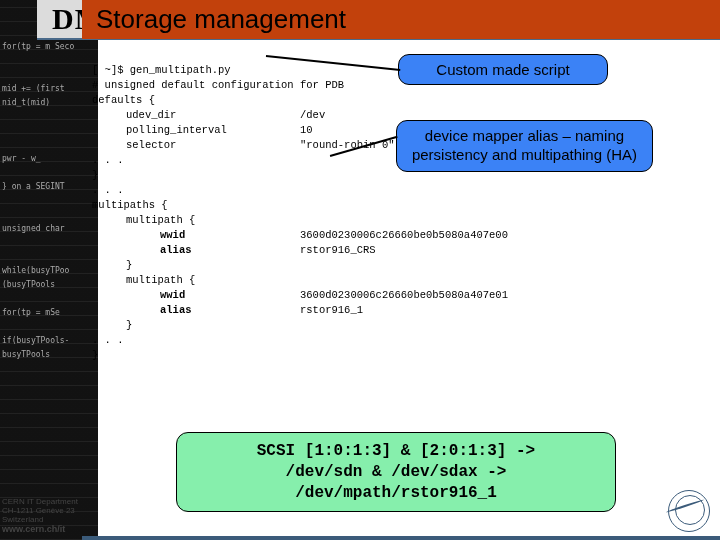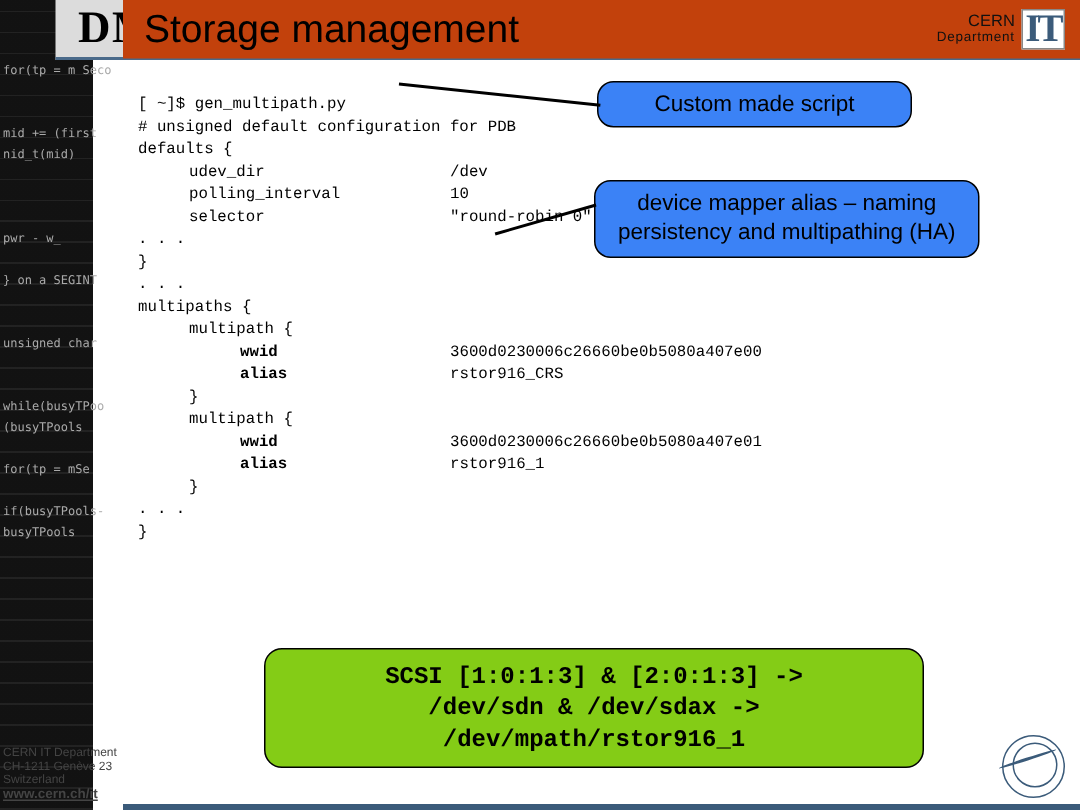--- a/index.html
+++ b/index.html
@@ -1,21 +1,21 @@
 <!DOCTYPE html>
 <html><head>
 <meta charset="utf-8">
 <style>
   * { box-sizing: border-box; margin: 0; padding: 0; }
   html, body { width: 720px; height: 540px; overflow: hidden; font-family: Arial, sans-serif; }
   .slide { width: 720px; height: 540px; position: relative; background: #fff; }
 
   
   .sidebar {
-    position: absolute; left: 0; top: 0; width: 62px; height: 540px;
+    position: absolute; left: 0; top: 0; width: 98px; height: 540px;
     background: #1a1a1a;
     background-image:
       linear-gradient(rgba(0,0,0,0.3), rgba(0,0,0,0.3)),
       repeating-linear-gradient(0deg,
         rgba(180,180,180,0.15) 0px, rgba(180,180,180,0.15) 1px,
         transparent 1px, transparent 14px);
   }
   .sidebar-code {
     position: absolute; left: 2px; top: 40px; font-family: monospace;
     font-size: 8px; color: #aaa; line-height: 14px; white-space: pre;
@@ -60,21 +60,21 @@
     position: absolute; background: #3b82f6; border: 1.5px solid #000;
     border-radius: 11px; padding: 6px 12px; font-size: 15px; font-weight: normal;
     color: #000; text-align: center; font-family: Arial, sans-serif;
     box-shadow: 0 0 0 rgba(0,0,0,0);
   }
   .callout.c1 { left: 398px; top: 54px; width: 210px; }
   .callout.c2 { left: 396px; top: 120px; width: 257px; line-height: 1.25; }
 
   .scsi-box {
     position: absolute; left: 176px; top: 432px; width: 440px;
-    background: #84cc16; border: 1px solid #000; border-radius: 12px;
+    background: #86efac; border: 1px solid #000; border-radius: 12px;
     font-family: "Courier New", monospace; font-weight: bold; font-size: 16px;
     text-align: center; padding: 8px 10px; line-height: 1.3;
   }
 
   
   .arrow1 {
     position: absolute; left: 266px; top: 55px; width: 135px; height: 20px;
   }
   .arrow1::before {
     content:""; position:absolute; left:0; top:0; width:100%; height:1.5px;
@@ -86,21 +86,21 @@
   .arrow2::before {
     content:""; position:absolute; left:0; top:0; width:100%; height:1.5px;
     background:#000; transform-origin:left center; transform: rotate(-16deg);
   }
 
   
   .footer-left {
     position: absolute; left: 2px; bottom: 6px; width: 80px; text-align: left;
     font-size: 8px; color: #444;
   }
-  .footer-left .url { font-weight: bold; font-size: 9px; text-decoration: underline; }
+  .footer-left .url { font-weight: bold; font-size: 9px; }
 
   
   .emblem {
     position: absolute; right: 10px; bottom: 8px; width: 42px; height: 42px;
     border: 1.5px solid #3b5b7a; border-radius: 50%;
   }
   .emblem::before, .emblem::after {
     content:""; position:absolute; border:1.5px solid #3b5b7a; border-radius:50%;
   }
   .emblem::before { left:6px; top:4px; width:28px; height:28px; }
@@ -137,27 +137,20 @@
 
 for(tp = mSe
 
 if(busyTPools-
 busyTPools</div>
   </div>
   <div class="dm-logo">DM</div>
 
   <div class="header">
     <div class="title">Storage management</div>
-    <div class="cern-logo">
-      <div class="cern-text">
-        <div>CERN</div>
-        <div class="sub">Department</div>
-      </div>
-      <div class="cern-it-block">IT</div>
-    </div>
   </div>
 
   <div class="content">
     <div class="code">
 <span>[ ~]$ gen_multipath.py</span>
 <span># unsigned default configuration for PDB</span>
 <span>defaults {</span>
 <span class="indent1"><span class="vcell">udev_dir</span><span>/dev</span></span>
 <span class="indent1"><span class="vcell">polling_interval</span><span>10</span></span>
 <span class="indent1"><span class="vcell">selector</span><span>"round-robin 0"</span></span>

